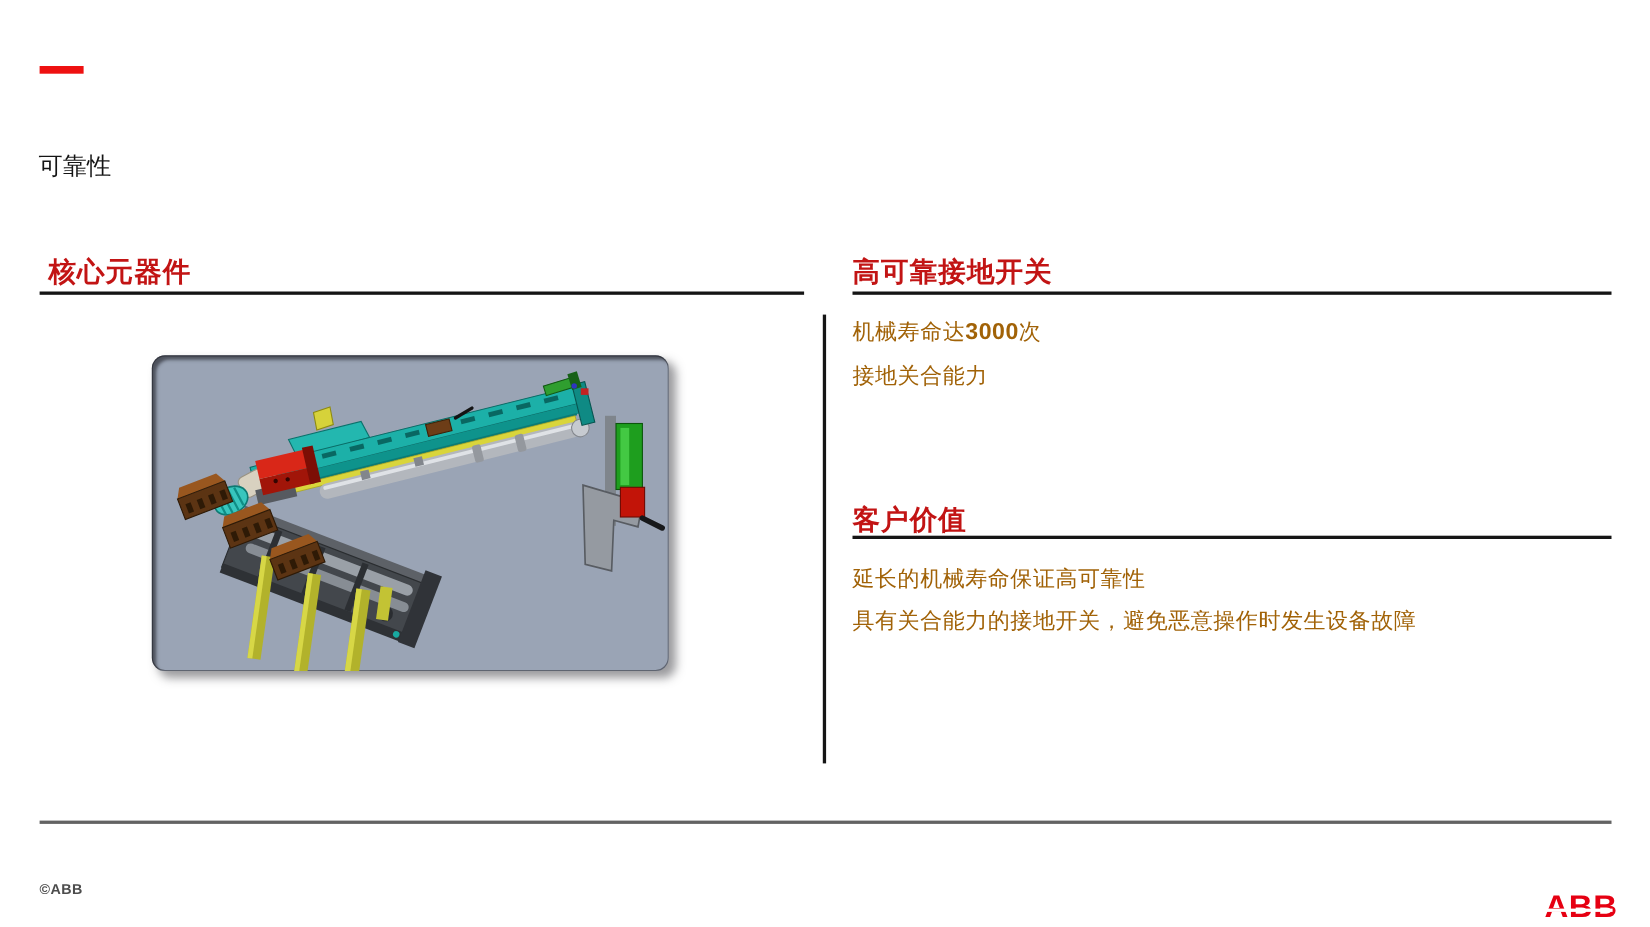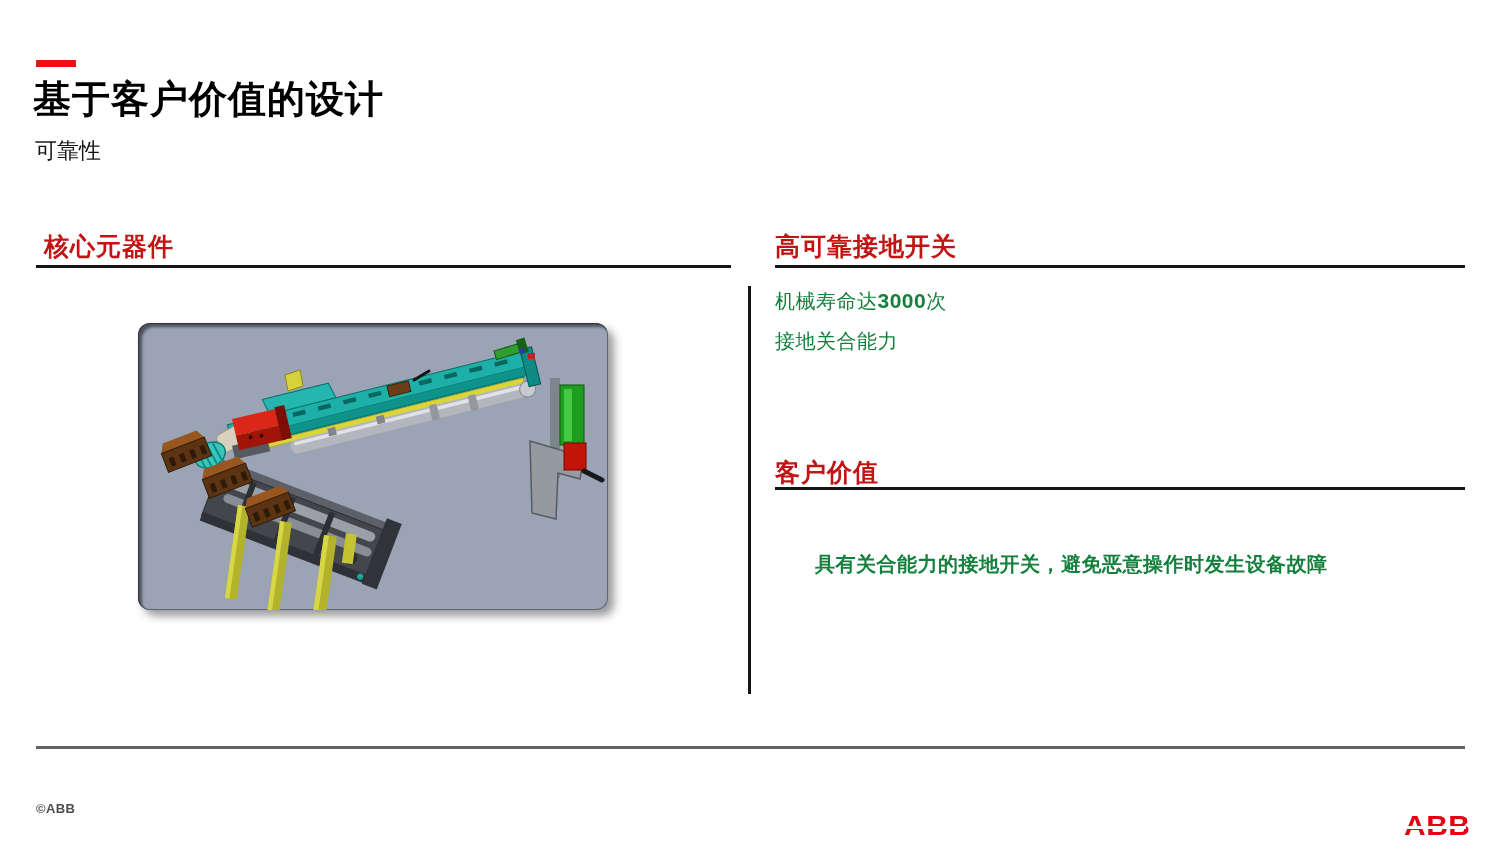--- a/index.html
+++ b/index.html
@@ -20,25 +20,25 @@
   #hdr-switch { left:775px; top:230px; }
   #hdr-value  { left:775px; top:456px; }
 
   .rule { position:absolute; height:3px; background:#151515; }
   #rule-core   { left:36px;  top:265px; width:695px; }
   #rule-switch { left:775px; top:265px; width:690px; }
   #rule-value  { left:775px; top:487px; width:690px; }
 
   .v-divider { position:absolute; left:748px; top:286px; width:2.5px; height:408px; background:#151515; }
 
-  .body-line { position:absolute; font-size:20px; color:#15803d; white-space:nowrap; letter-spacing:0.5px;text-align:right; }
+  .body-line { position:absolute; font-size:20px; color:#a16207; white-space:nowrap; letter-spacing:0.5px;text-align:right; }
   #t-mech    { left:775px; top:288px; }
   #t-ground  { left:775px; top:328px; }
   #t-life    { left:775px; top:513px; }
-  #t-switch2 { left:815px; top:551px;font-weight:bold; }
+  #t-switch2 { left:775px; top:551px; }
   .num-sans  { font-family:"Liberation Sans","DejaVu Sans",sans-serif; font-weight:bold; font-size:21px; }
 
   .cad-panel {
     position:absolute; left:138px; top:323px; width:470px; height:287px;
     background:#9aa4b5; border-radius:12px;
     box-shadow: inset 4px 4px 3px rgba(15,15,20,0.55),
                 inset 0 0 0 1px rgba(25,25,32,0.45),
                 6px 6px 9px rgba(55,55,62,0.5);
   }
   .cad-panel svg { position:absolute; left:0; top:0; border-radius:12px; overflow:hidden; }
@@ -64,21 +64,20 @@
     letter-spacing:0.5px; transform:scaleY(0.95); display:inline-block;
   }
   .abb-logo .logo-stripe { position:absolute; left:0; width:62px; top:15px; height:3px; background:#ffffff; }
 </style>
 </head>
 <body>
 
 <div class="slide">
 
   <div class="accent-dash"></div>
-  <h1 class="title">基于客户价值的设计</h1>
   <div class="subtitle">可靠性</div>
 
   <h2 class="sec-header" id="hdr-core">核心元器件</h2>
   <div class="rule" id="rule-core"></div>
 
   <div class="cad-panel">
     <svg viewBox="0 0 470 287" width="470" height="287">
 
       <g transform="translate(88,140) rotate(21)">
         <rect x="-4" y="-2" width="178" height="10" fill="#5d6167"></rect>
@@ -217,20 +216,21 @@
 
   <h2 class="sec-header" id="hdr-switch">高可靠接地开关</h2>
   <div class="rule" id="rule-switch"></div>
   <div class="body-line" id="t-mech">
     <span>机械寿命达</span><span class="num-sans">3000</span><span>次</span>
   </div>
   <div class="body-line" id="t-ground">接地关合能力</div>
 
   <h2 class="sec-header" id="hdr-value">客户价值</h2>
   <div class="rule" id="rule-value"></div>
+  <div class="body-line" id="t-life">延长的机械寿命保证高可靠性</div>
   <div class="body-line" id="t-switch2">具有关合能力的接地开关，避免恶意操作时发生设备故障</div>
 
   <div class="footer-rule"></div>
   <div class="footer-copy">©ABB</div>
   <div class="abb-logo">
     <span class="logo-text">ABB</span>
     <div class="logo-stripe"></div>
   </div>
 
 </div>

